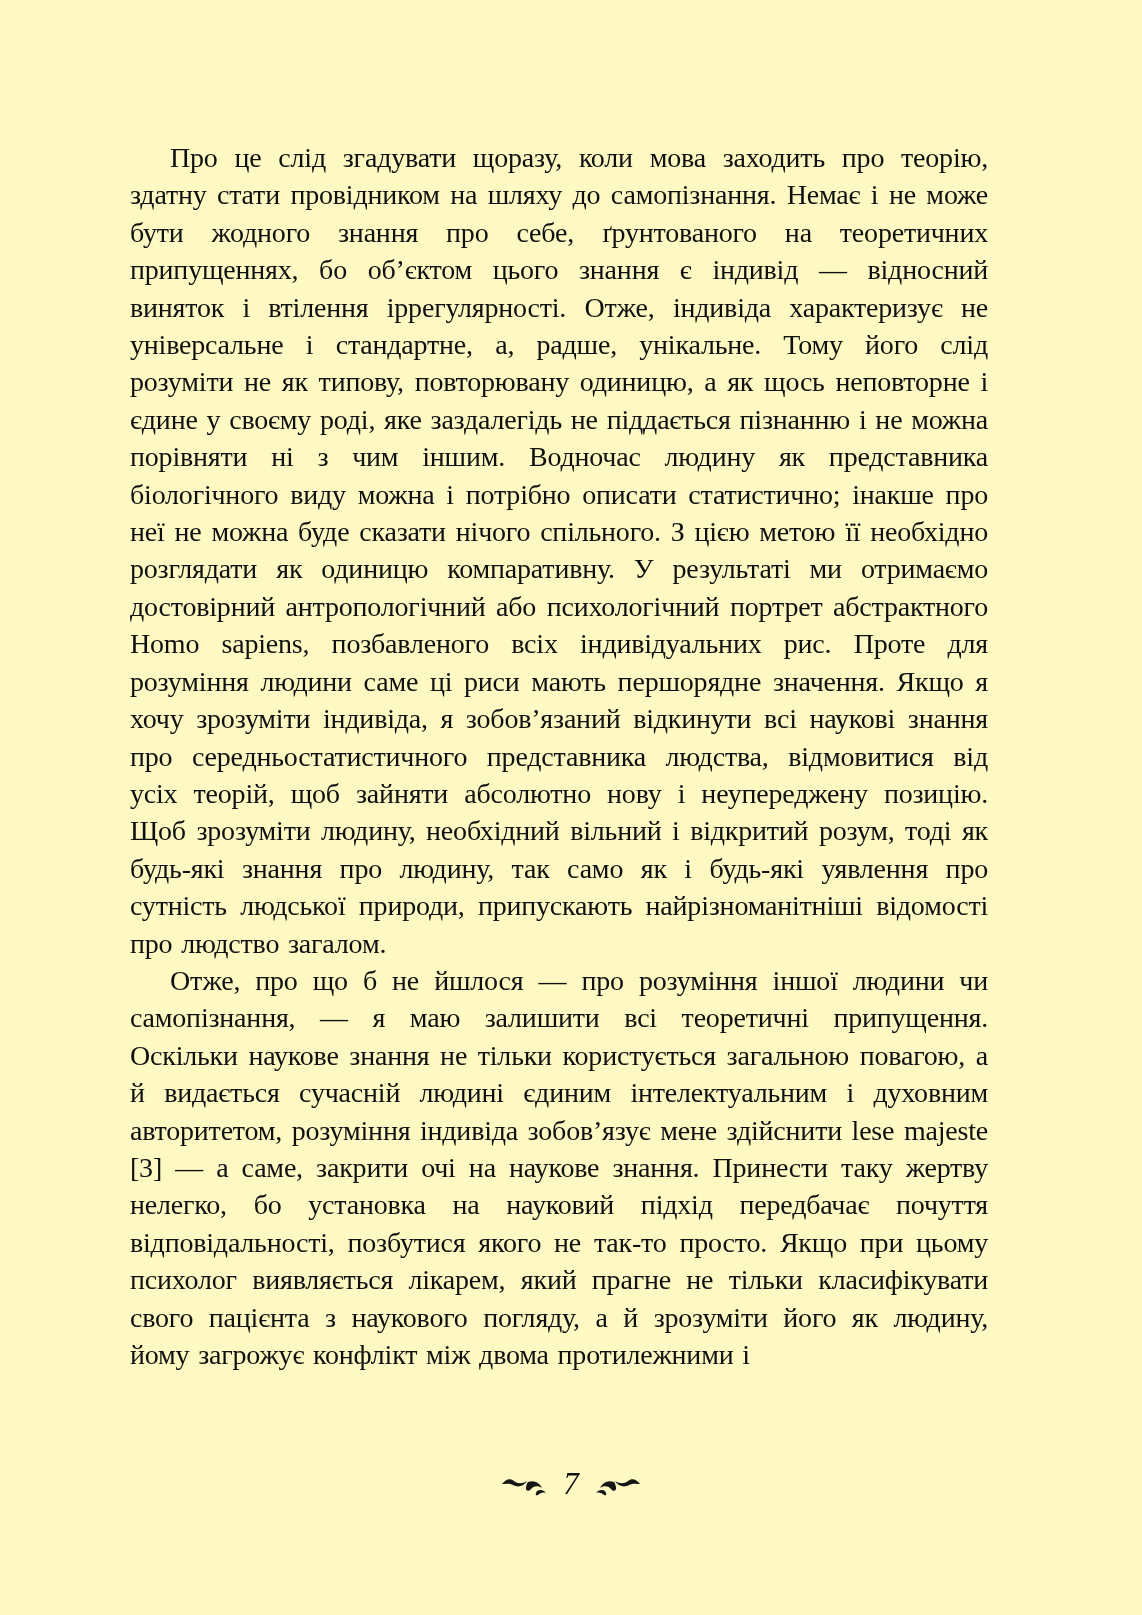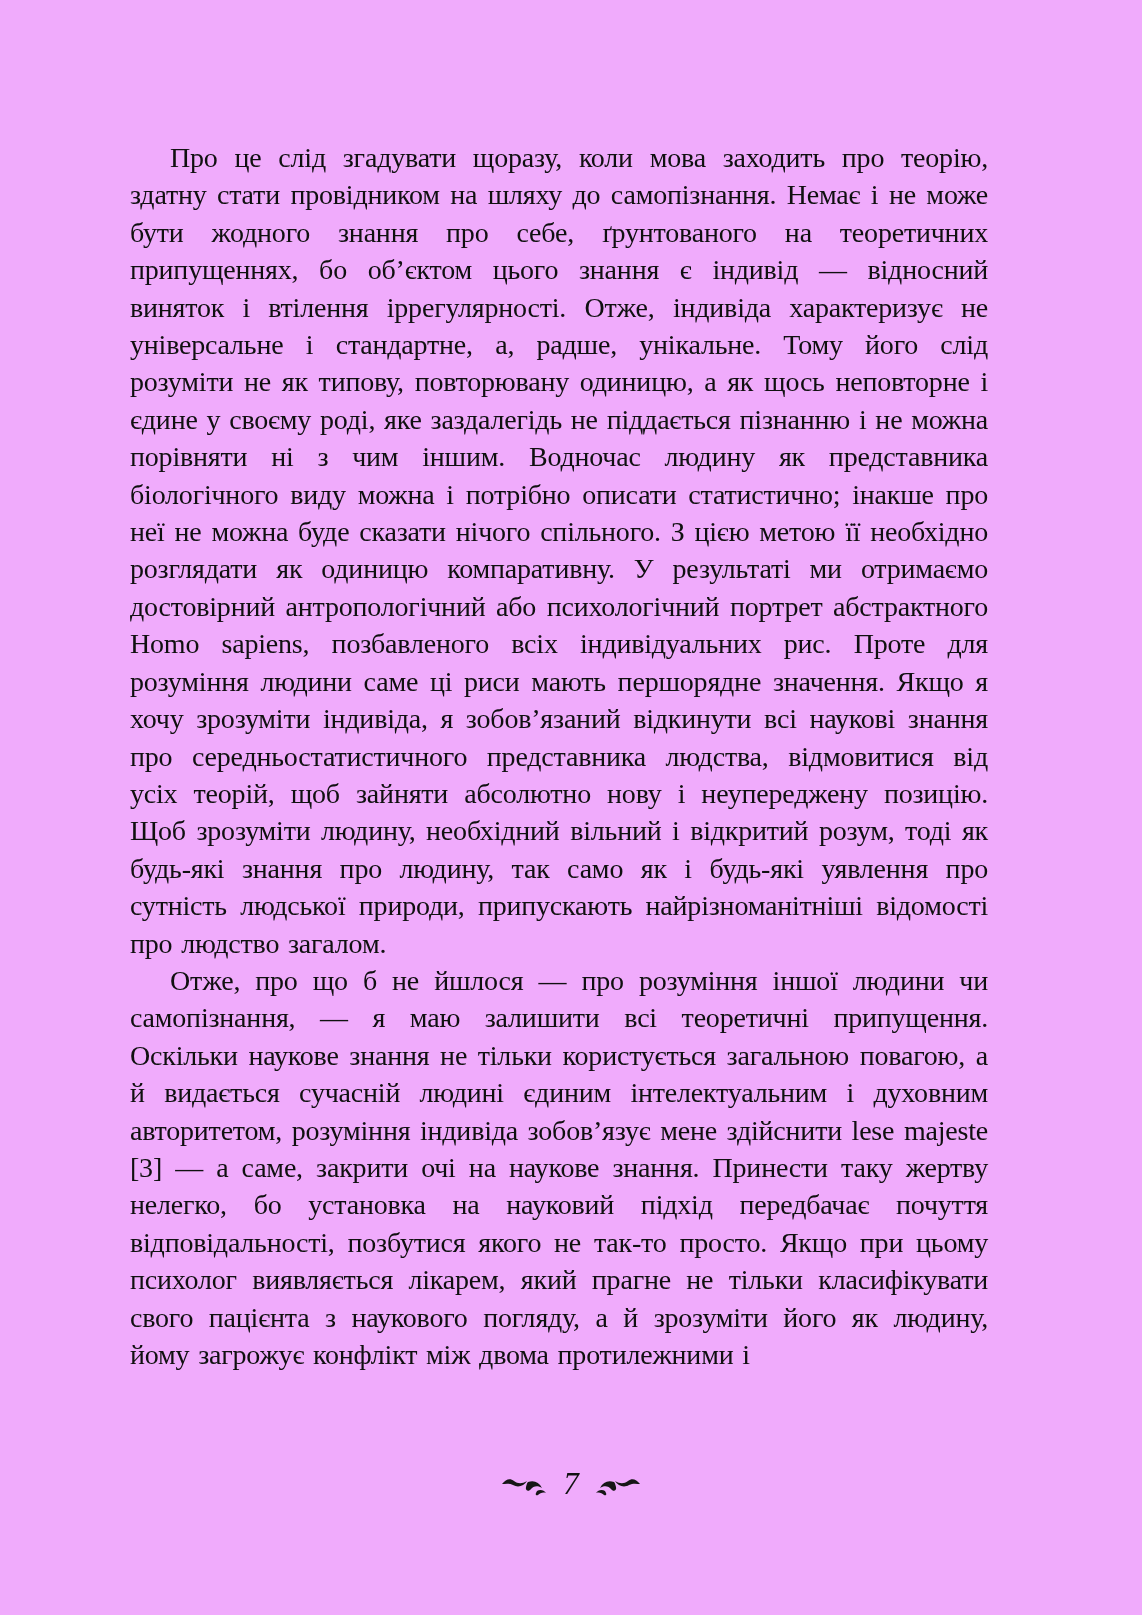--- a/index.html
+++ b/index.html
@@ -11,21 +11,21 @@
     height: 1615px;
     background: #ffffff;
     position: relative;
     font-family: "Liberation Serif", serif;
     color: #101010;
     overflow: hidden;
   }
   .page {
     position: absolute;
     inset: 0;
-    background: #f0abfc;
+    background: #fef9c3;
   }
   .text-block {
     position: absolute;
     left: 130px;
     top: 139px;
     width: 858px;
     font-size: 28px;
     line-height: 37.4px;
     text-align: justify;
     letter-spacing: -0.2px;

